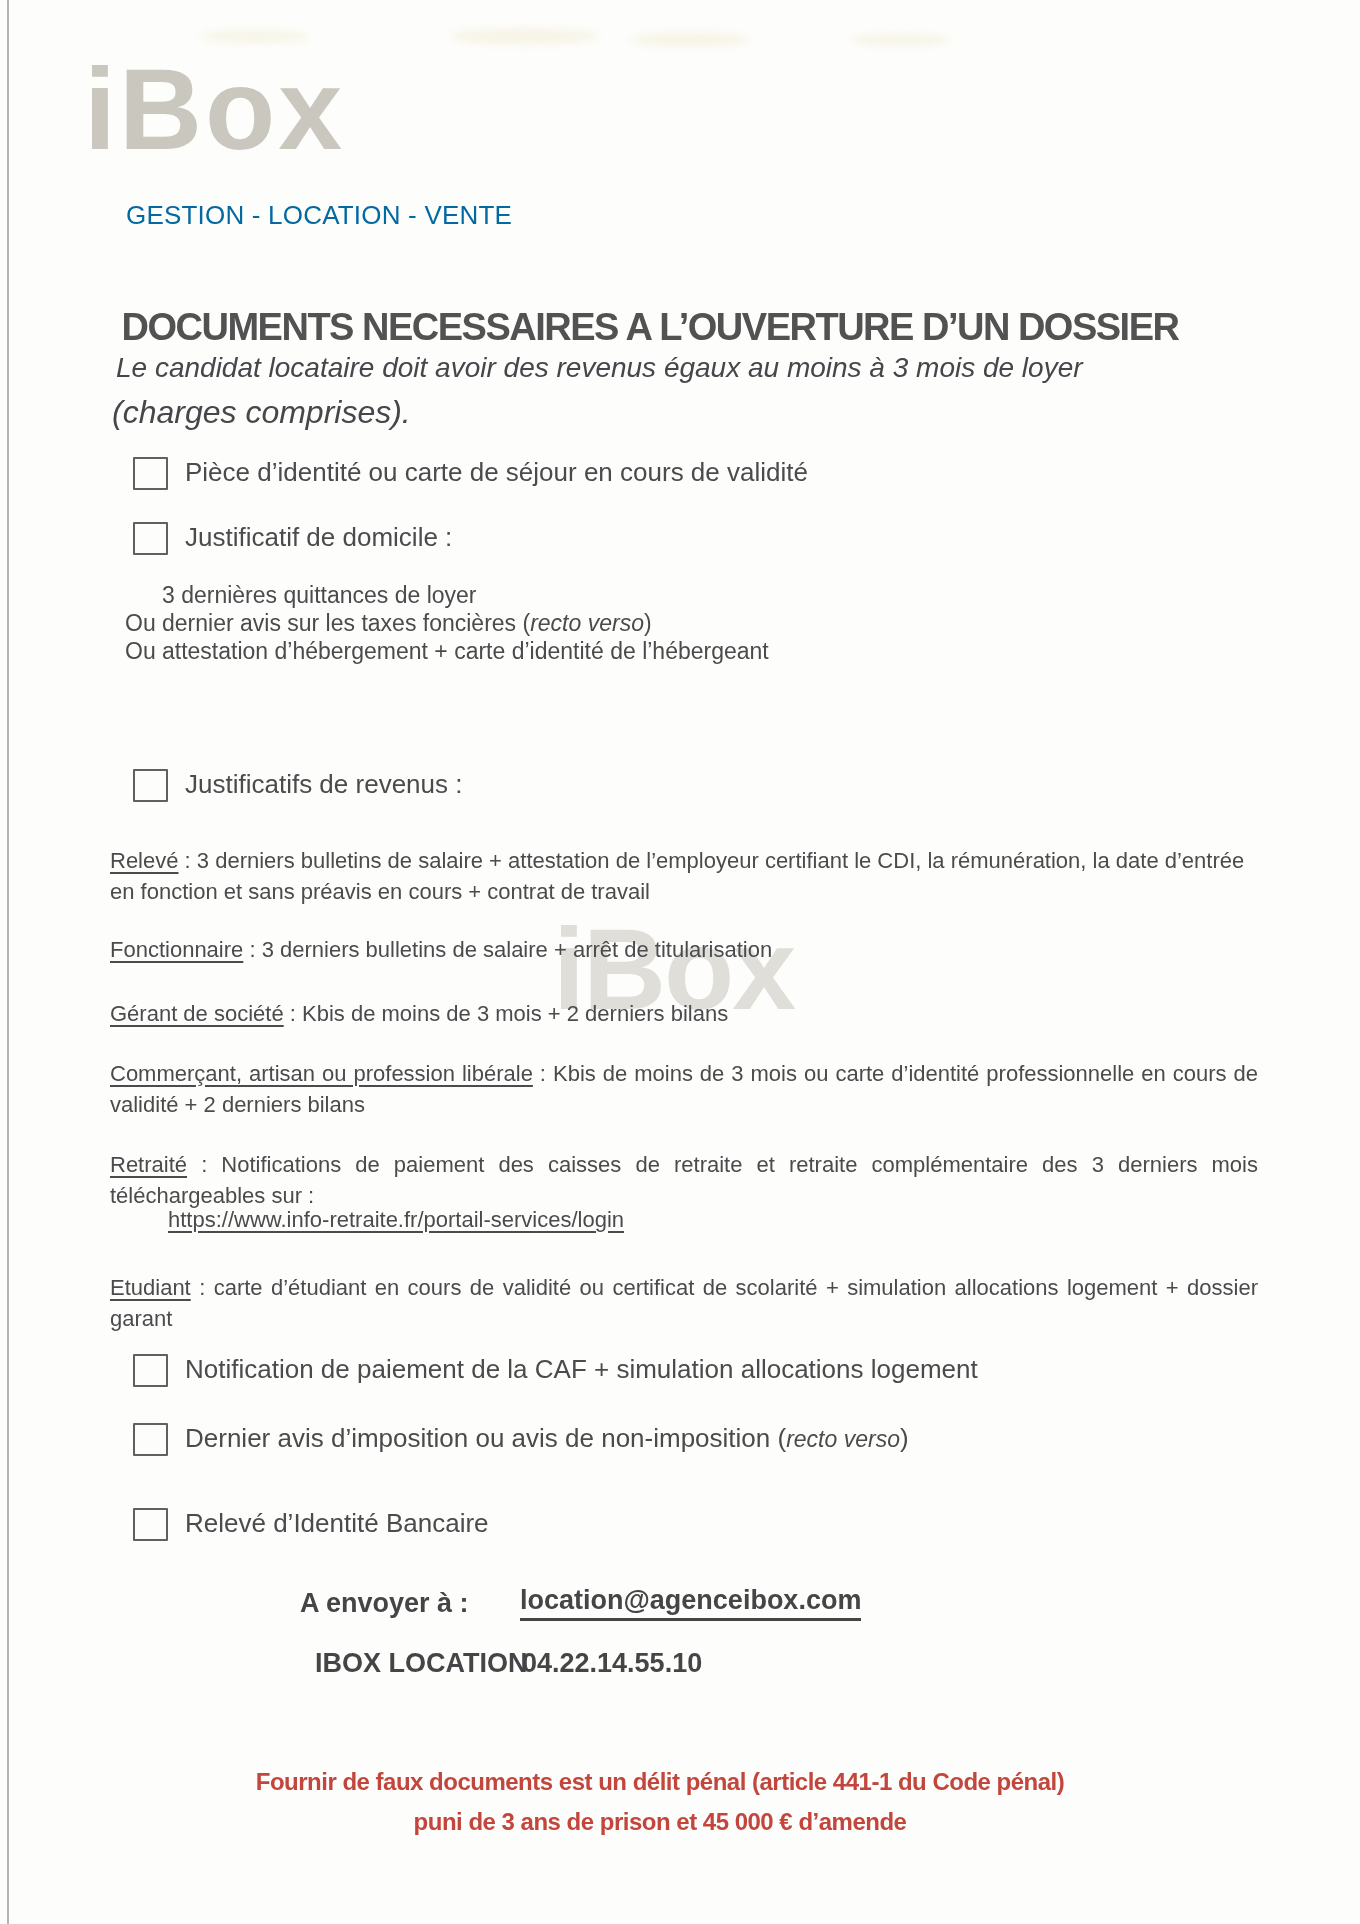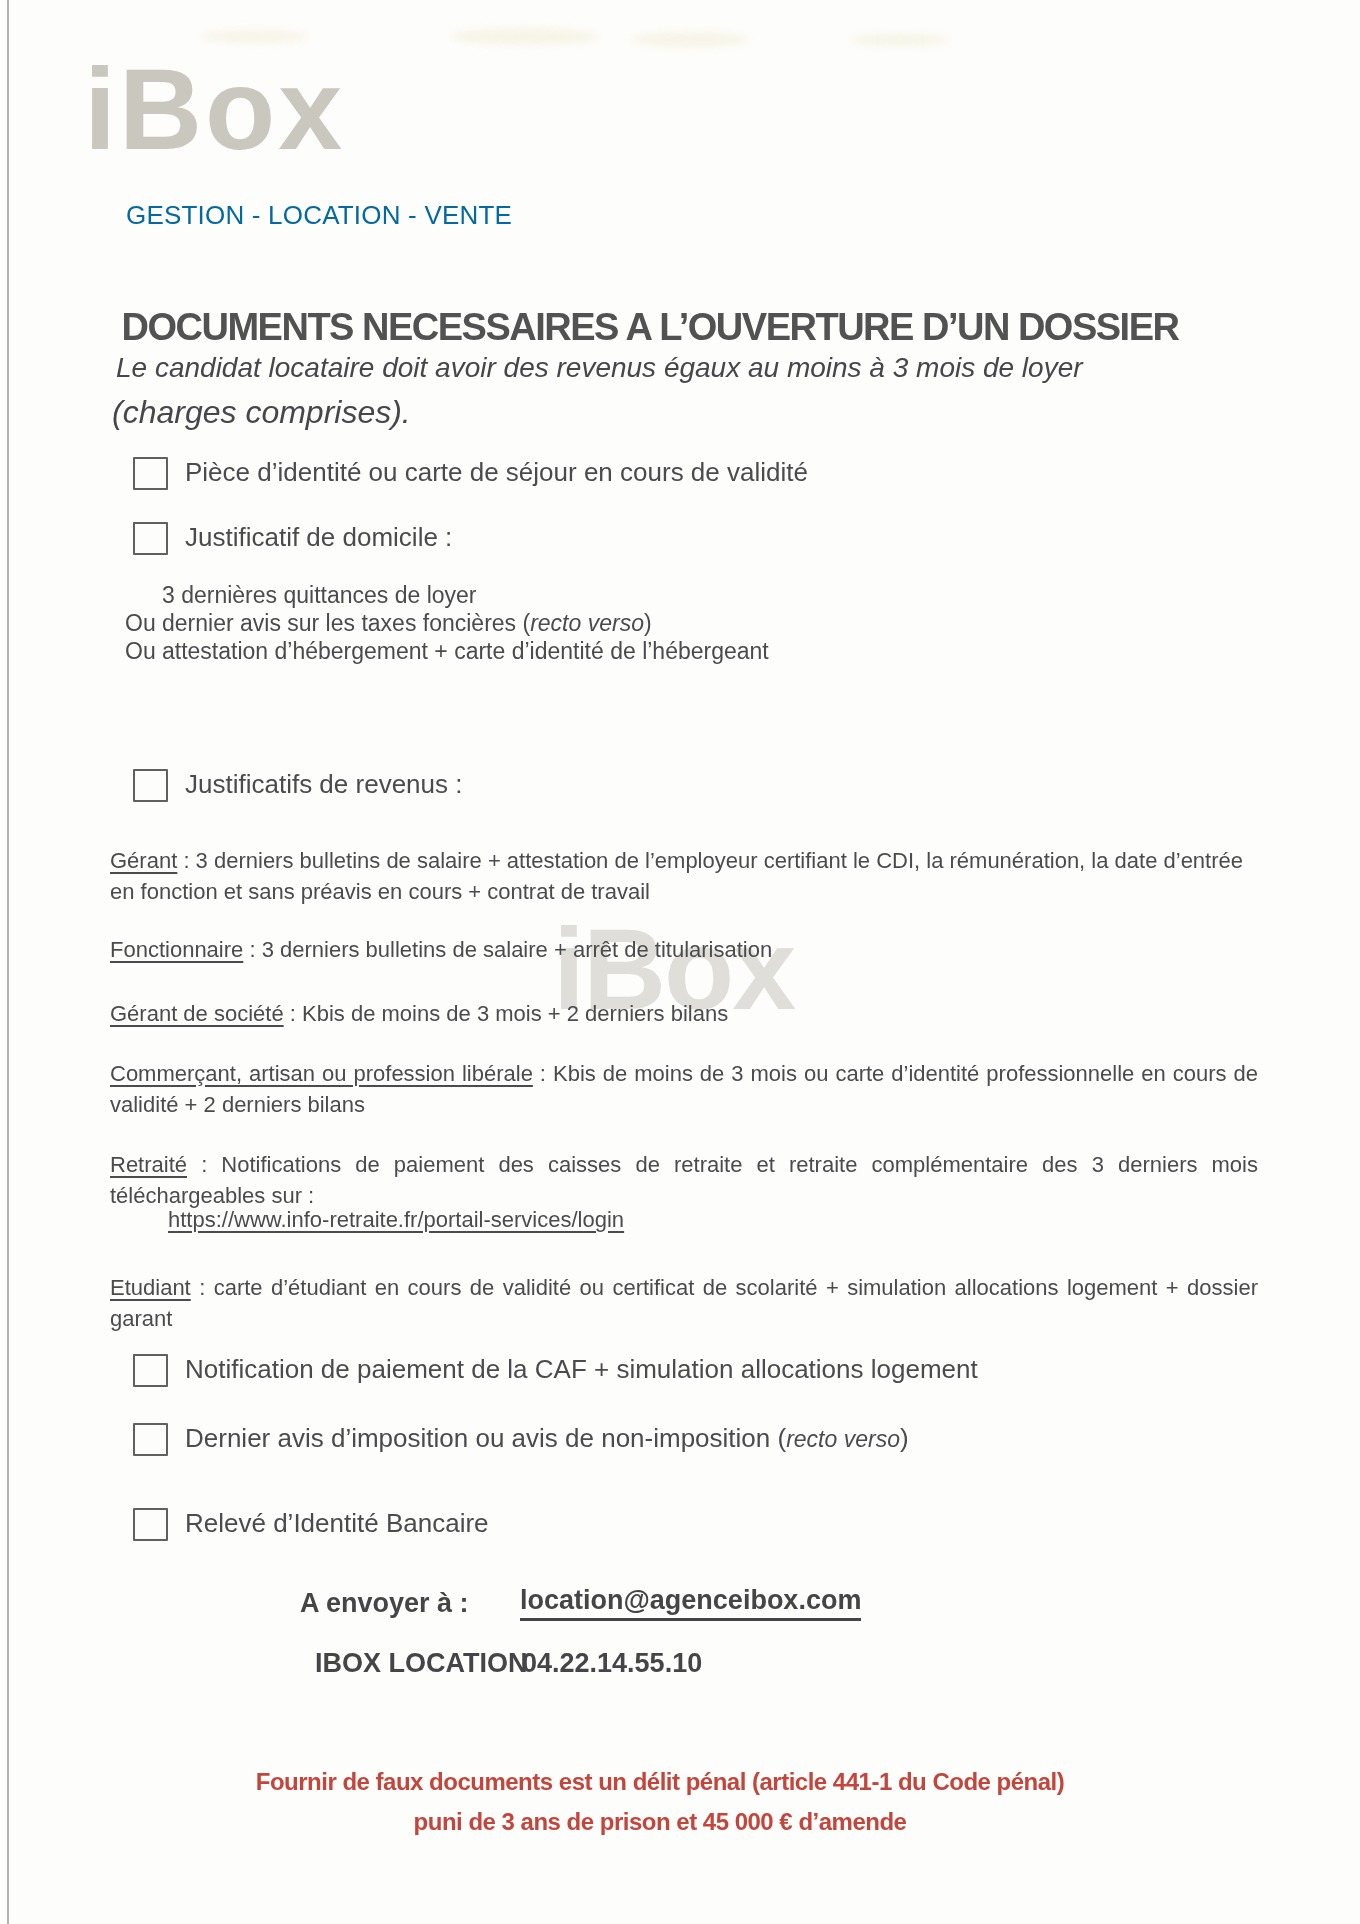--- a/index.html
+++ b/index.html
@@ -78,21 +78,21 @@
       <span><span>attestation d’hébergement + carte d’identité de l’hébergeant</span><span class="opt-i"></span><span></span></span>
     </div>
   </div>
 
   <div class="abs check-row" style="left:133px;top:767px;">
     <span class="cbx"></span>
     <span class="cbl">Justificatifs de revenus :</span>
   </div>
 
   <div class="abs para" style="left:110px;top:845px;">
-    <span class="cat-name">Gérant</span><span> : </span><span>3 derniers bulletins de salaire + attestation de l’employeur certifiant le CDI, la rémunération, la date d’entrée en fonction et sans préavis en cours + contrat de travail</span>
+    <span class="cat-name">Relevé</span><span> : </span><span>3 derniers bulletins de salaire + attestation de l’employeur certifiant le CDI, la rémunération, la date d’entrée en fonction et sans préavis en cours + contrat de travail</span>
   </div>
 
   <div class="abs para" style="left:110px;top:934px;">
     <span class="cat-name">Fonctionnaire</span><span> : </span><span>3 derniers bulletins de salaire + arrêt de titularisation</span>
   </div>
 
   <div class="abs para" style="left:110px;top:998px;">
     <span class="cat-name">Gérant de société</span><span> : </span><span>Kbis de moins de 3 mois + 2 derniers bilans</span>
   </div>
 

